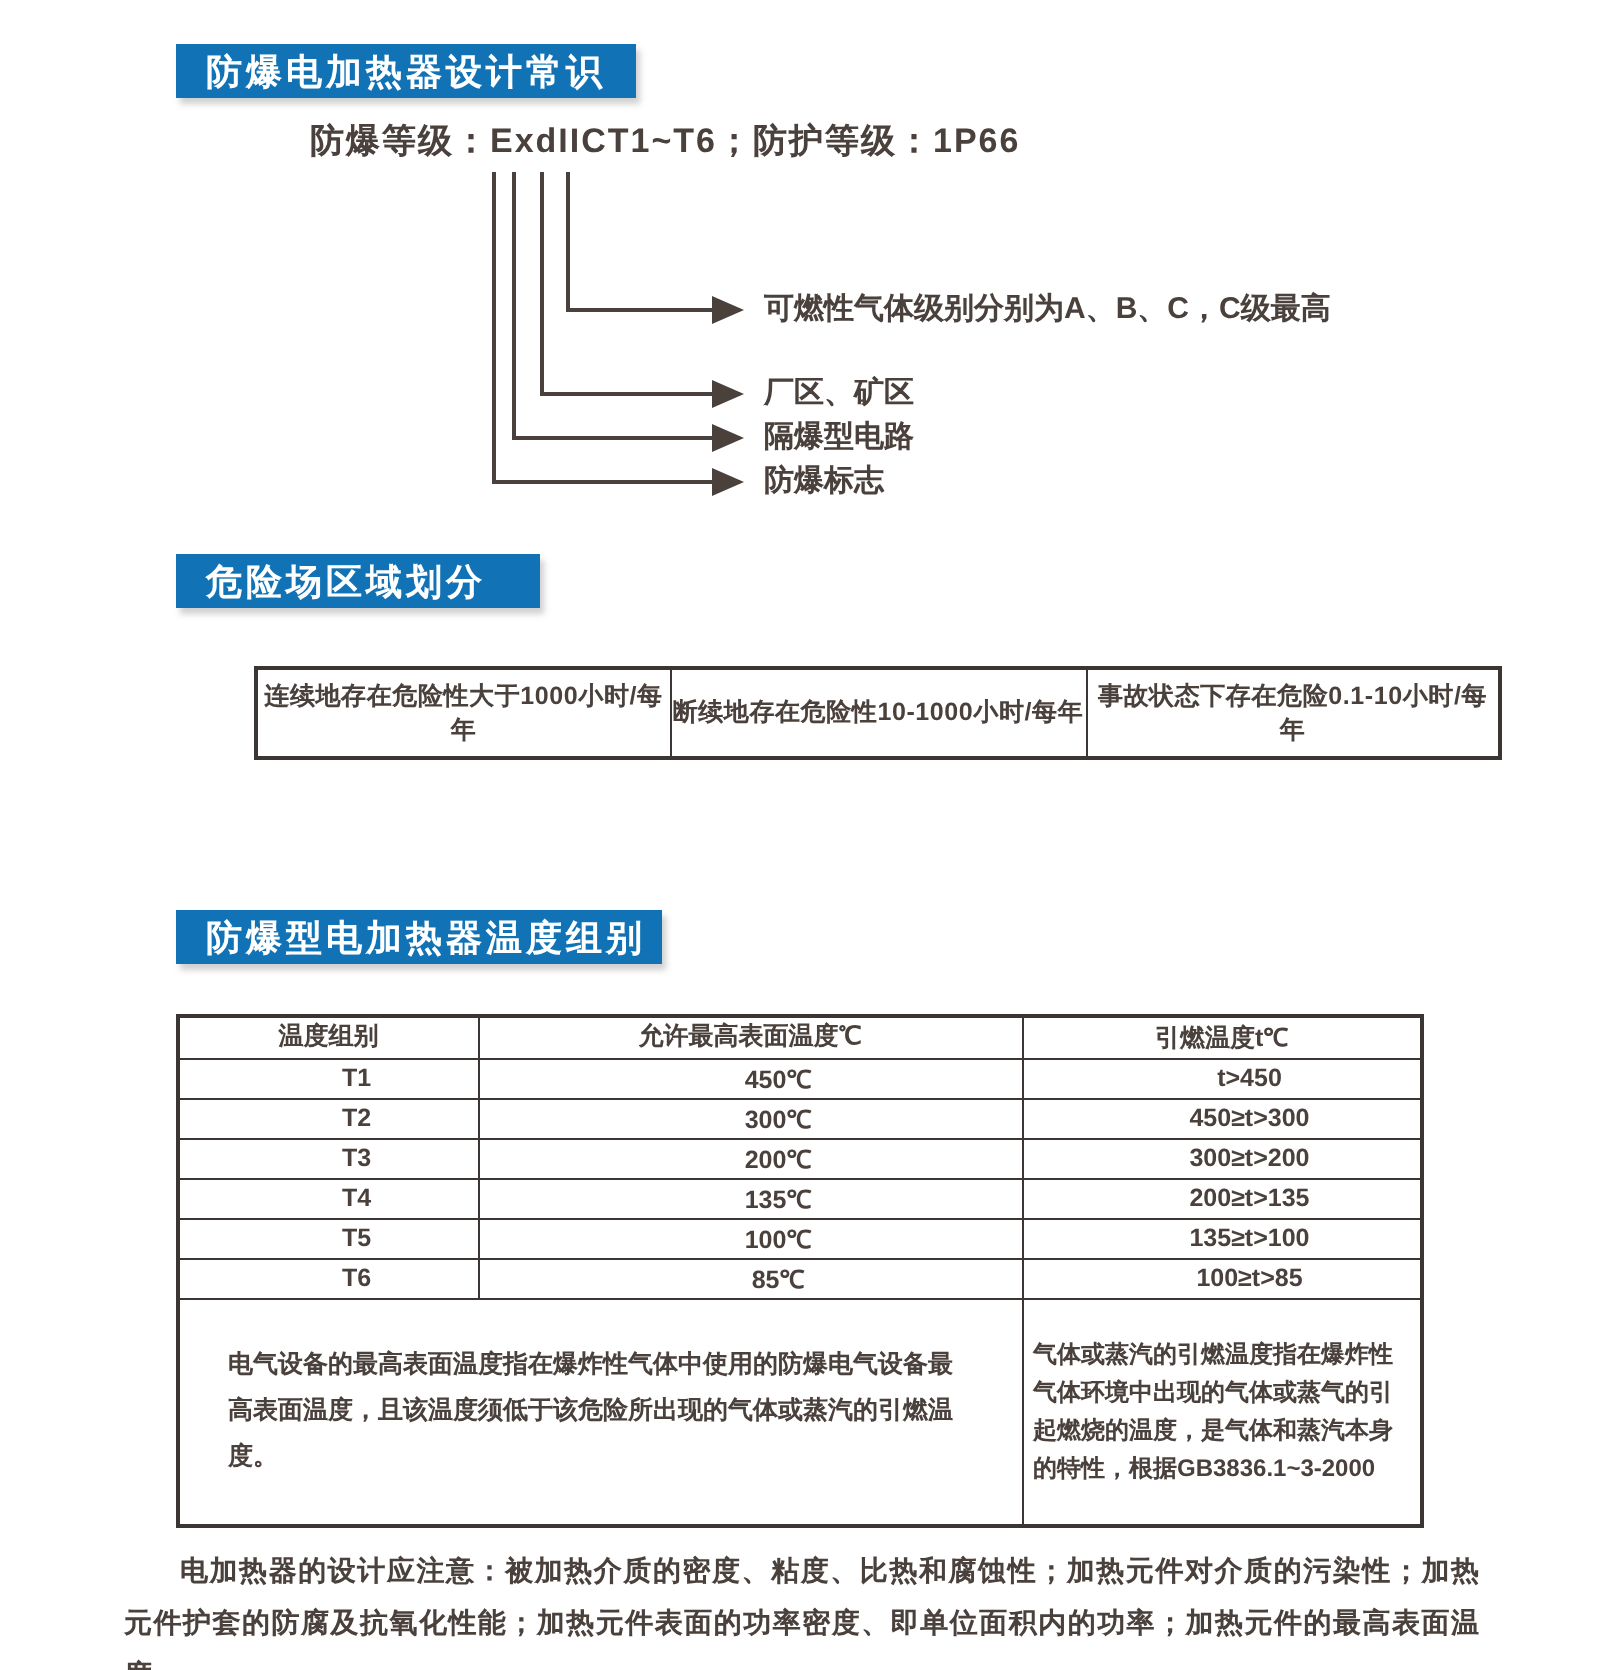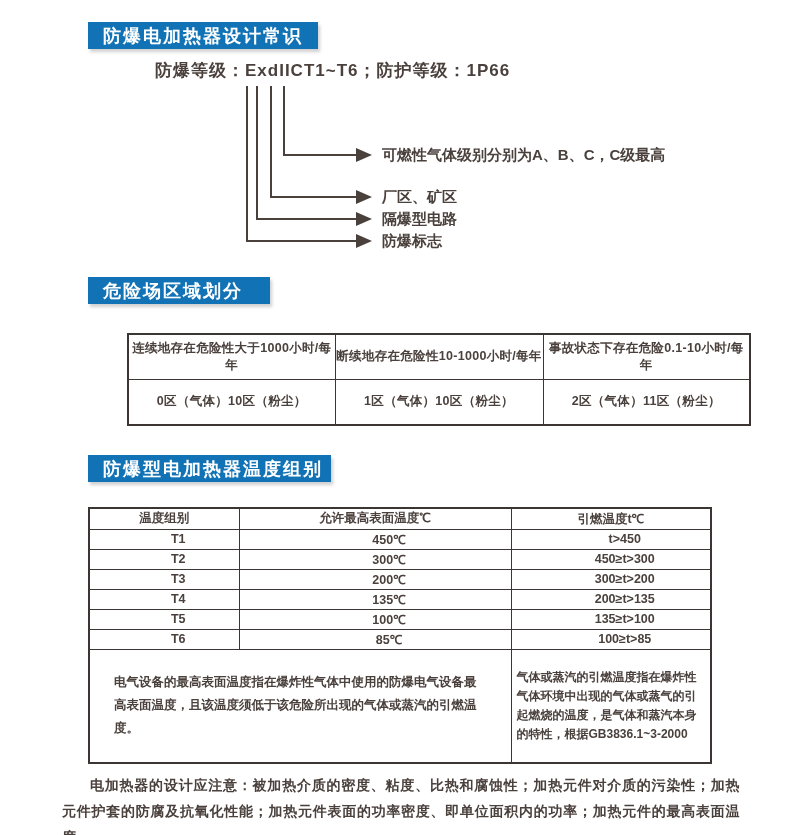--- a/index.html
+++ b/index.html
@@ -98,25 +98,20 @@
         <col style="width:207px">
         <col style="width:208px">
         <col style="width:207px">
       </colgroup>
     <tbody>
         <tr class="r1">
       <td>连续地存在危险性大于1000小时/每年</td>
       <td>断续地存在危险性10-1000小时/每年</td>
       <td>事故状态下存在危险0.1-10小时/每年</td>
     </tr>
-    <tr class="r2">
-      <td>0区（气体）10区（粉尘）</td>
-      <td>1区（气体）10区（粉尘）</td>
-      <td>2区（气体）11区（粉尘）</td>
-    </tr>
   </tbody>
     </table>
 
   <div class="title-bar" id="bar3">防爆型电加热器温度组别</div>
 
   <table class="t2">
     <colgroup>
         <col style="width:150px">
         <col style="width:272px">
         <col style="width:200px">

